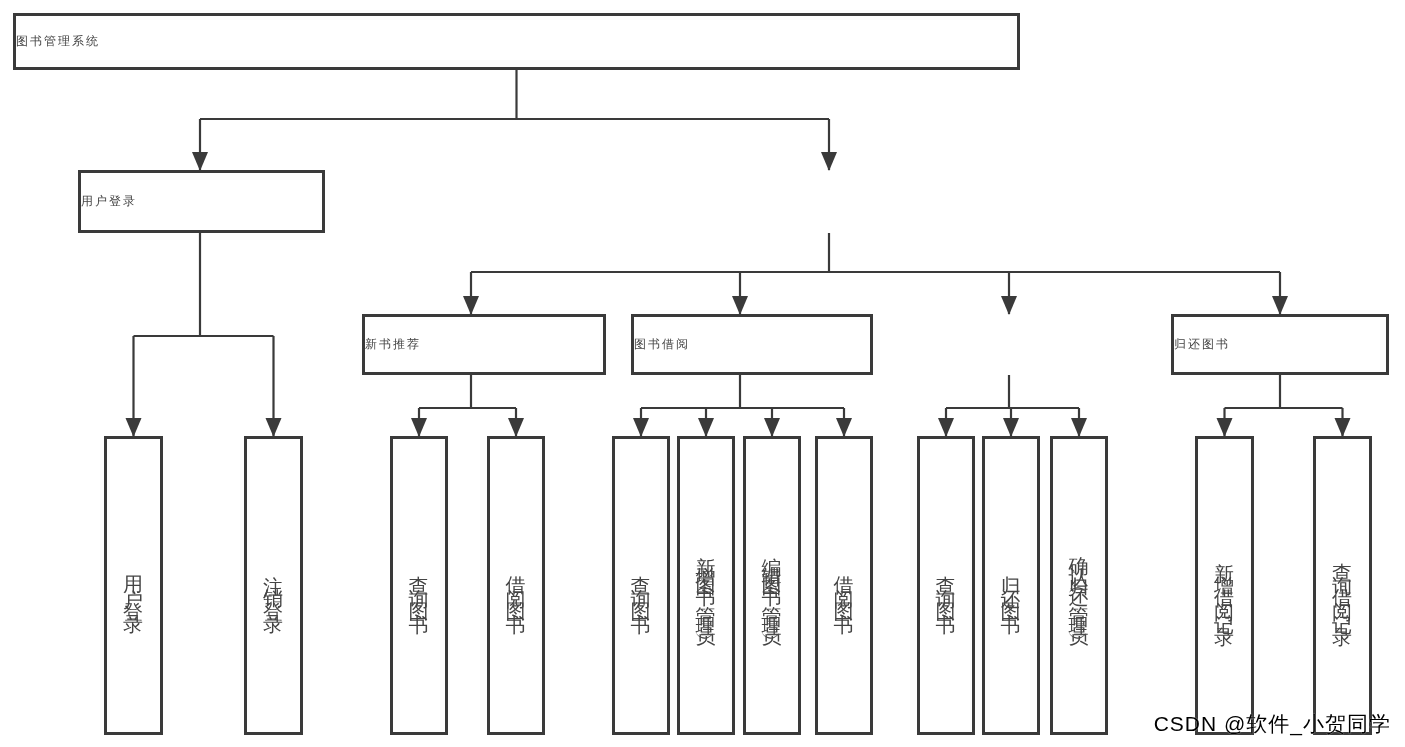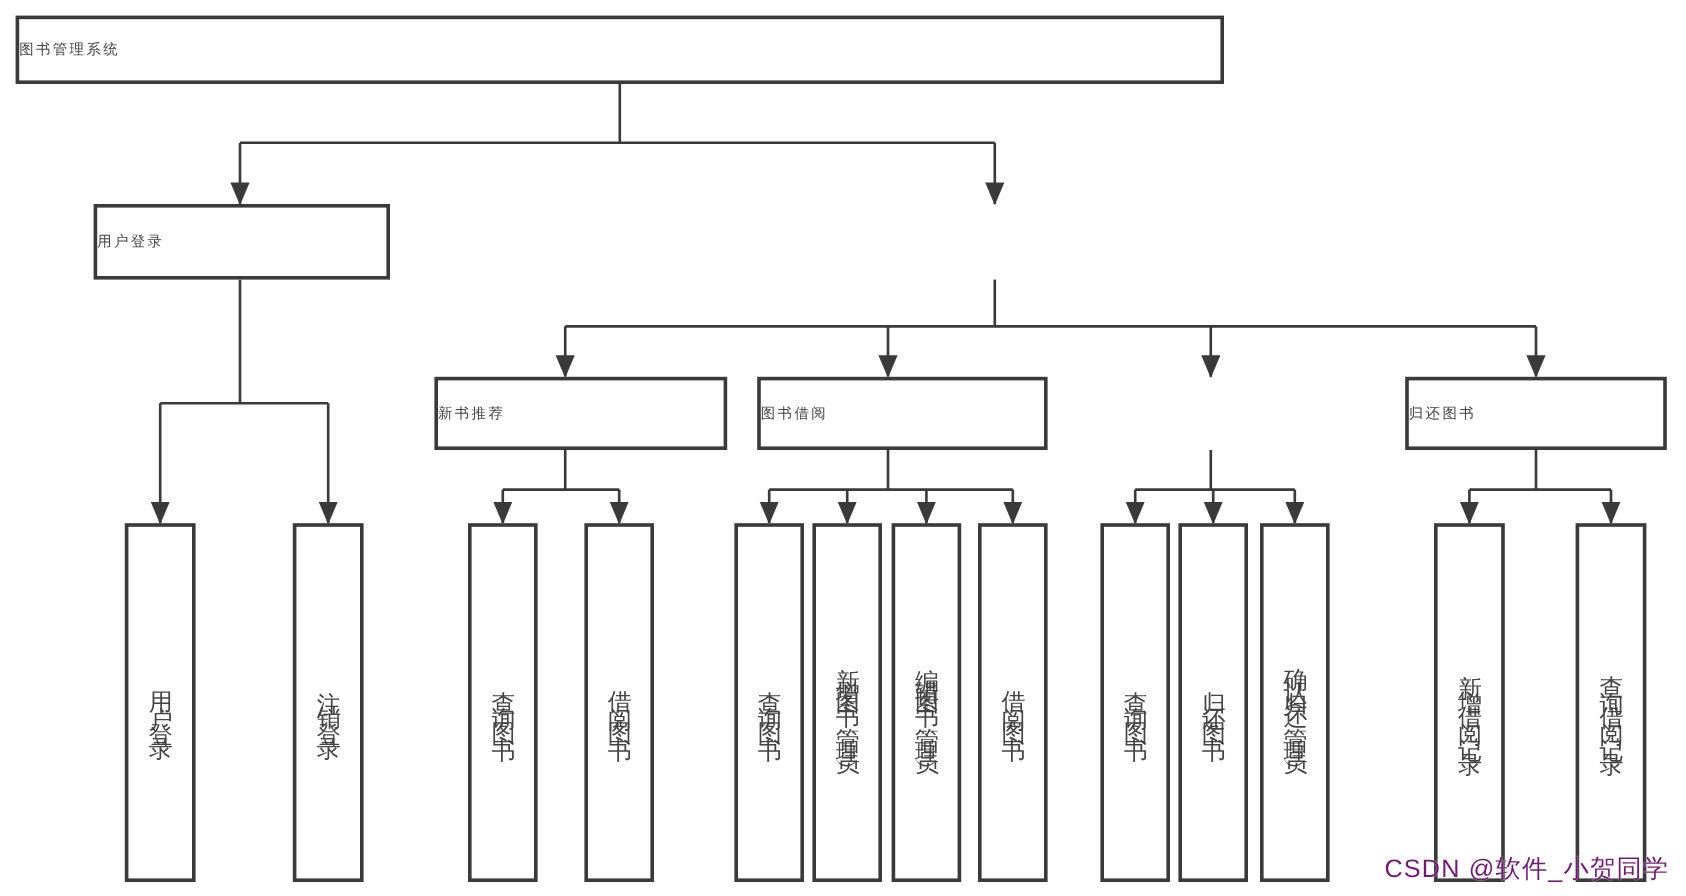--- a/index.html
+++ b/index.html
@@ -36,21 +36,21 @@
     writing-mode:vertical-rl;
     text-orientation:mixed;
     letter-spacing:13px;
     line-height:1;
     white-space:nowrap;
   }
   .watermark{
     position:absolute;
     top:710px;right:14px;
     font-size:21px;
-    color:#701a75;
+    color:#000000;
     letter-spacing:1px;
     z-index:3;
     text-shadow:0 0 1px #ffffff;
   }
 </style>
 </head>
 <body>
 
 <div class="canvas">
 

